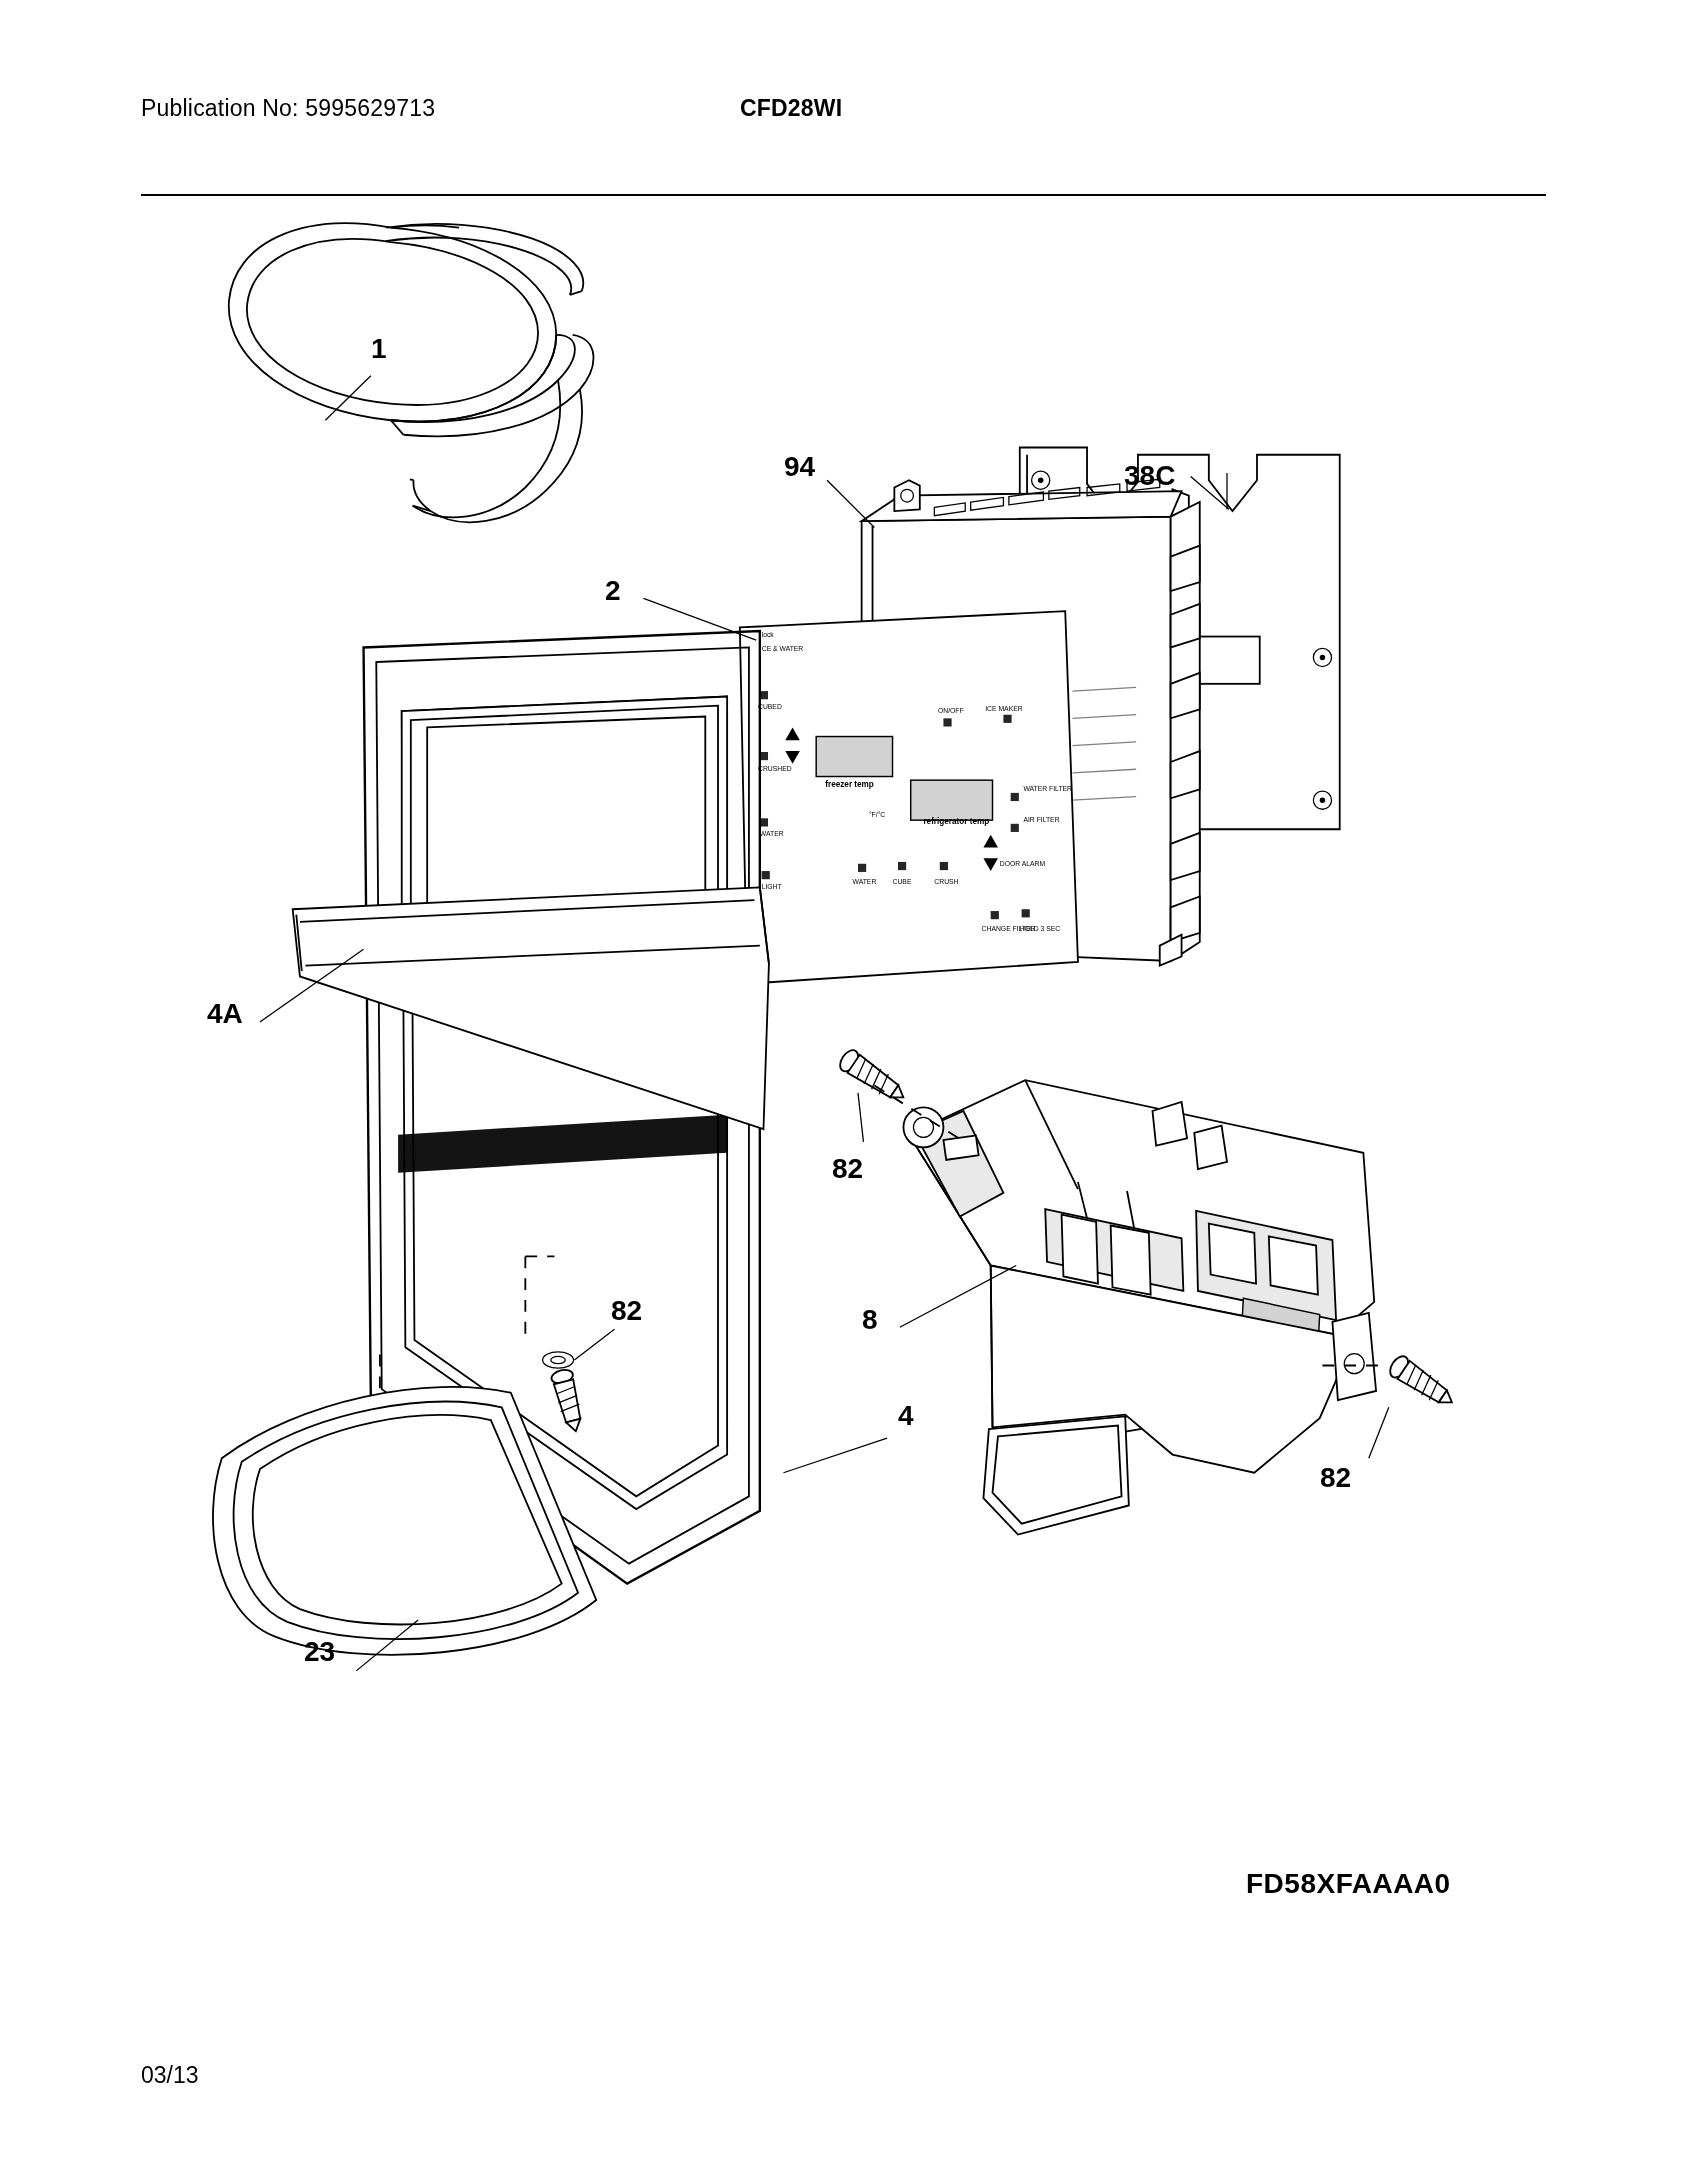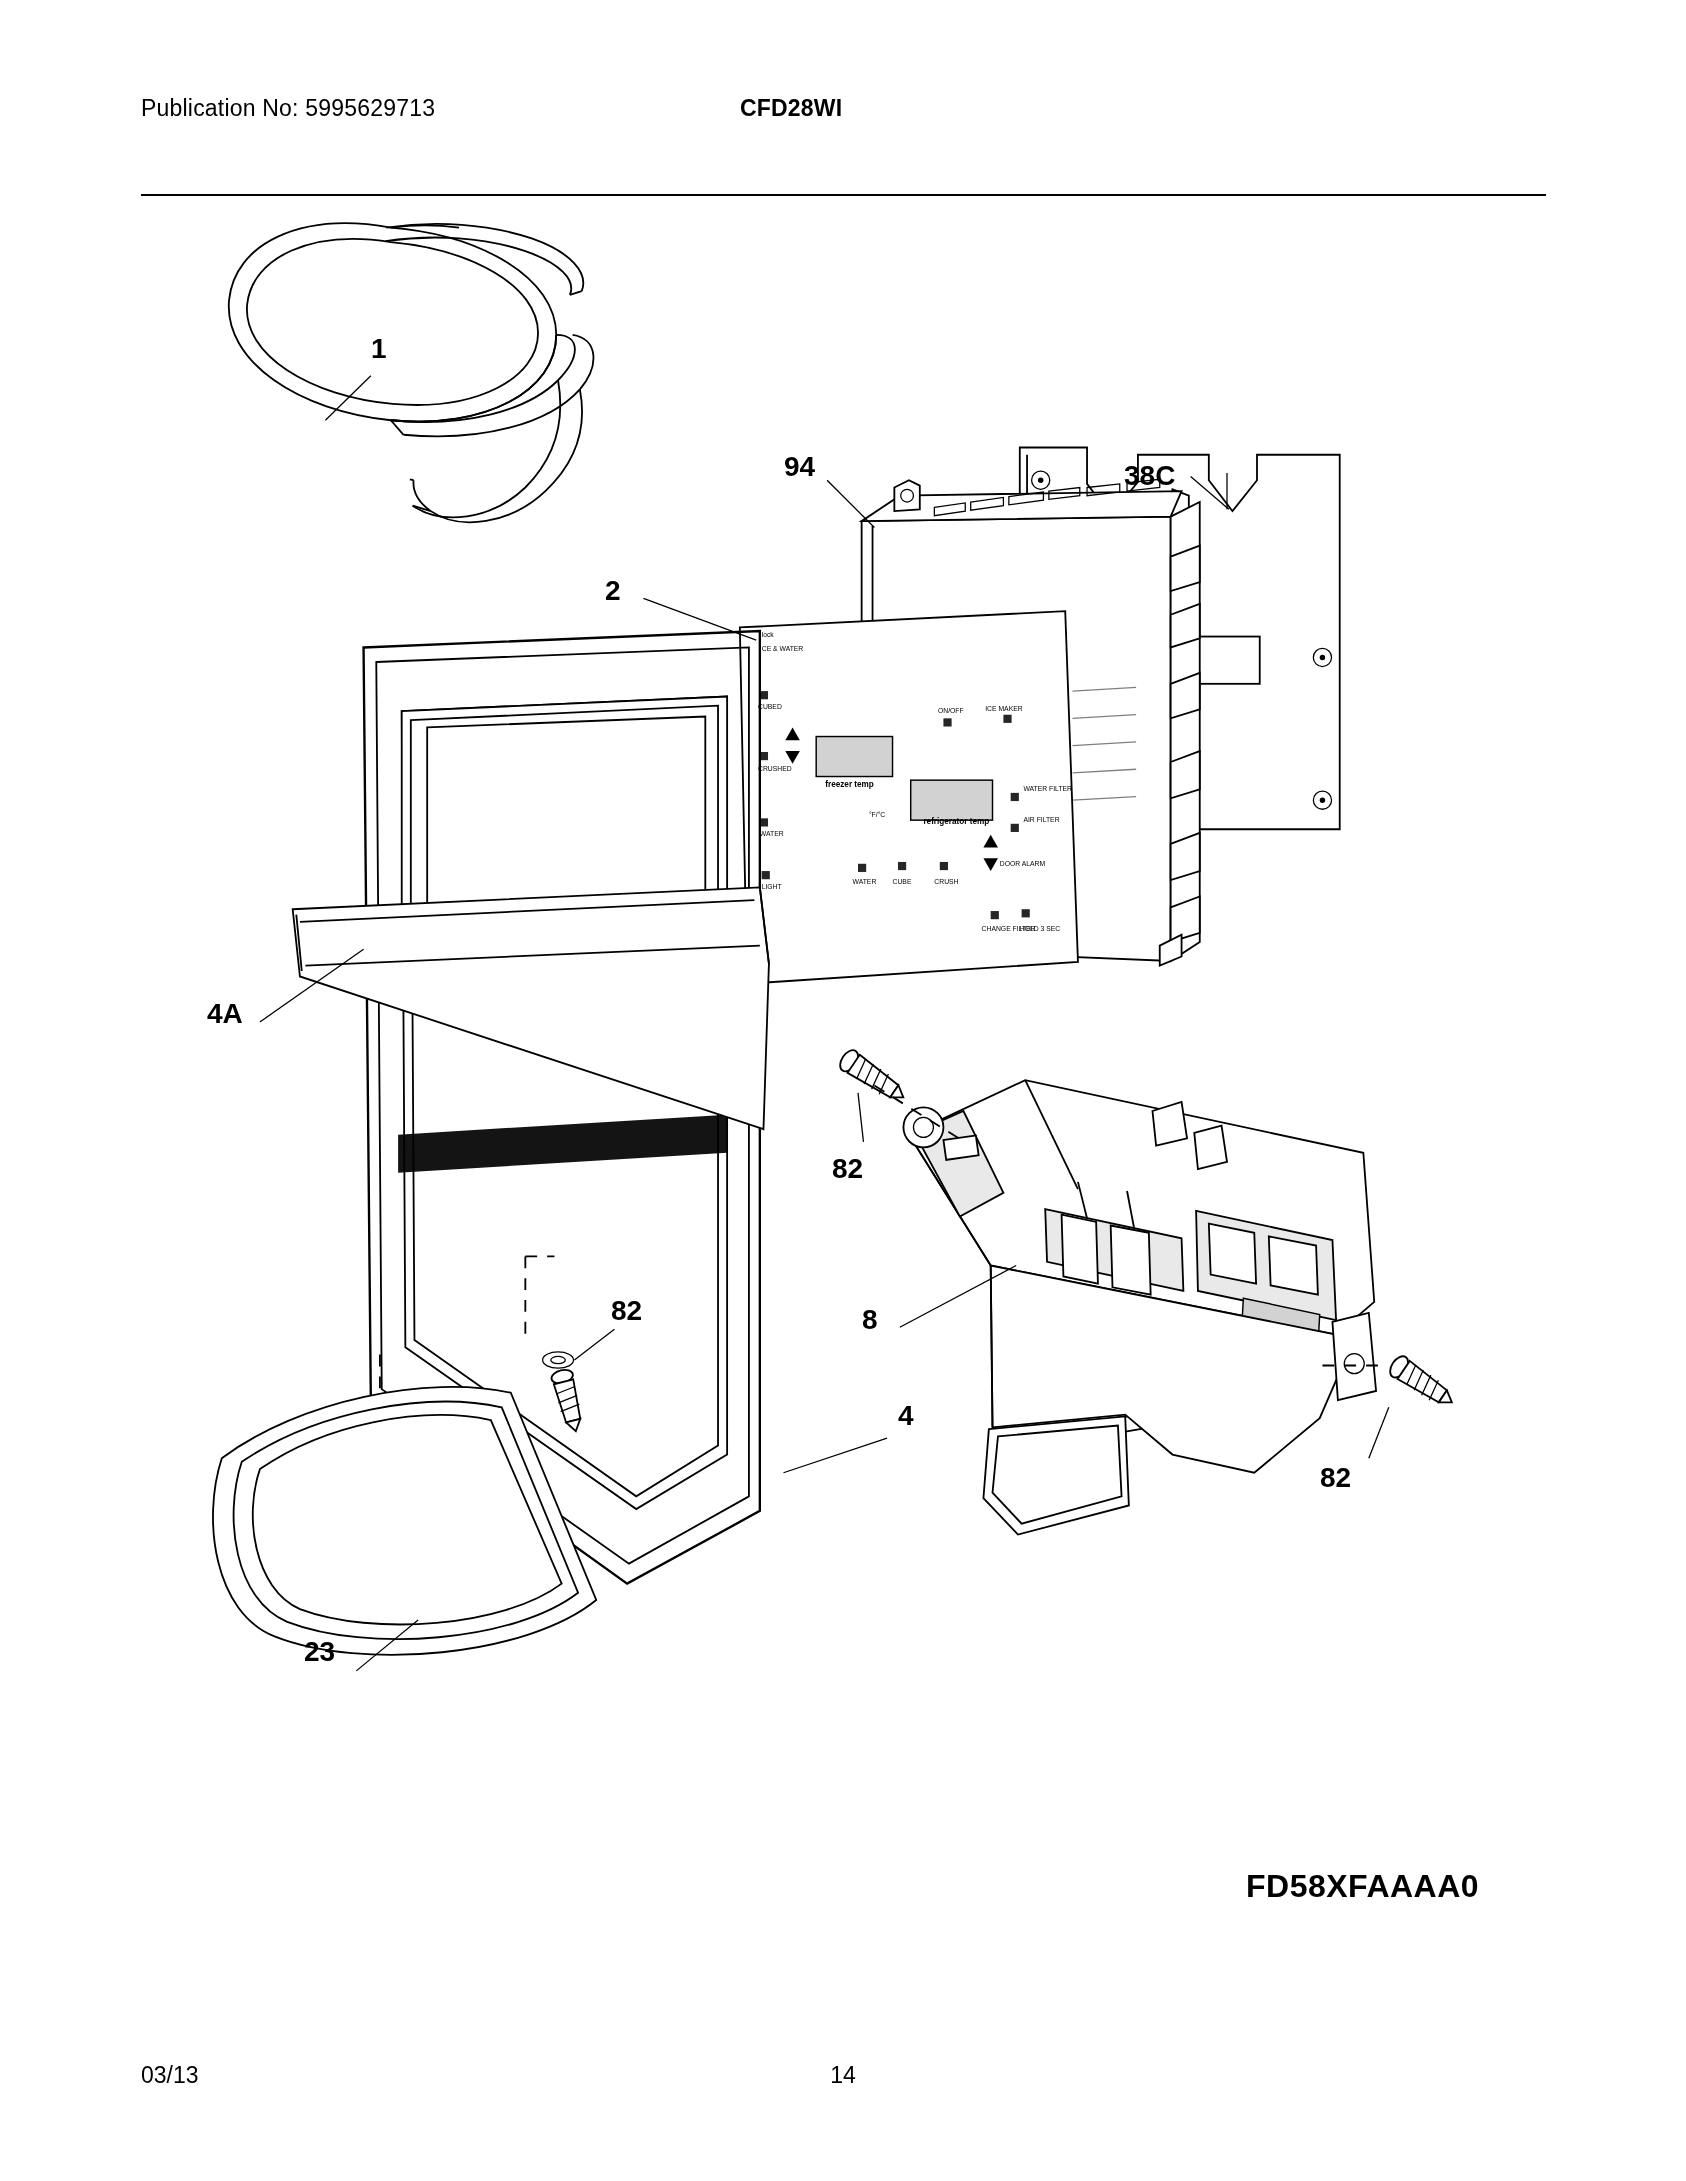--- a/index.html
+++ b/index.html
@@ -55,21 +55,21 @@
     top: 194px;
     width: 1405px;
     height: 1.8px;
     background: #000;
   }
   
   .diagram-code {
     position: absolute;
     left: 1246px;
     top: 1868px;
-    font-size: 32px;
+    font-size: 28px;
     font-weight: bold;
     letter-spacing: 0.5px;
   }
   .footer-date {
     position: absolute;
     left: 141px;
     top: 2062px;
     font-size: 23px;
   }
   .footer-page {
@@ -378,16 +378,15 @@
   <div class="callout" style="left:207px; top:998px;">4A</div>
   <div class="callout" style="left:832px; top:1153px;">82</div>
   <div class="callout" style="left:611px; top:1295px;">82</div>
   <div class="callout" style="left:1320px; top:1462px;">82</div>
   <div class="callout" style="left:862px; top:1304px;">8</div>
   <div class="callout" style="left:898px; top:1400px;">4</div>
   <div class="callout" style="left:304px; top:1636px;">23</div>
 
   <div class="diagram-code">FD58XFAAAA0</div>
   <div class="footer-date">03/13</div>
-  <div class="footer-page">14</div>
 
 </div>
 
 
 </body></html>

